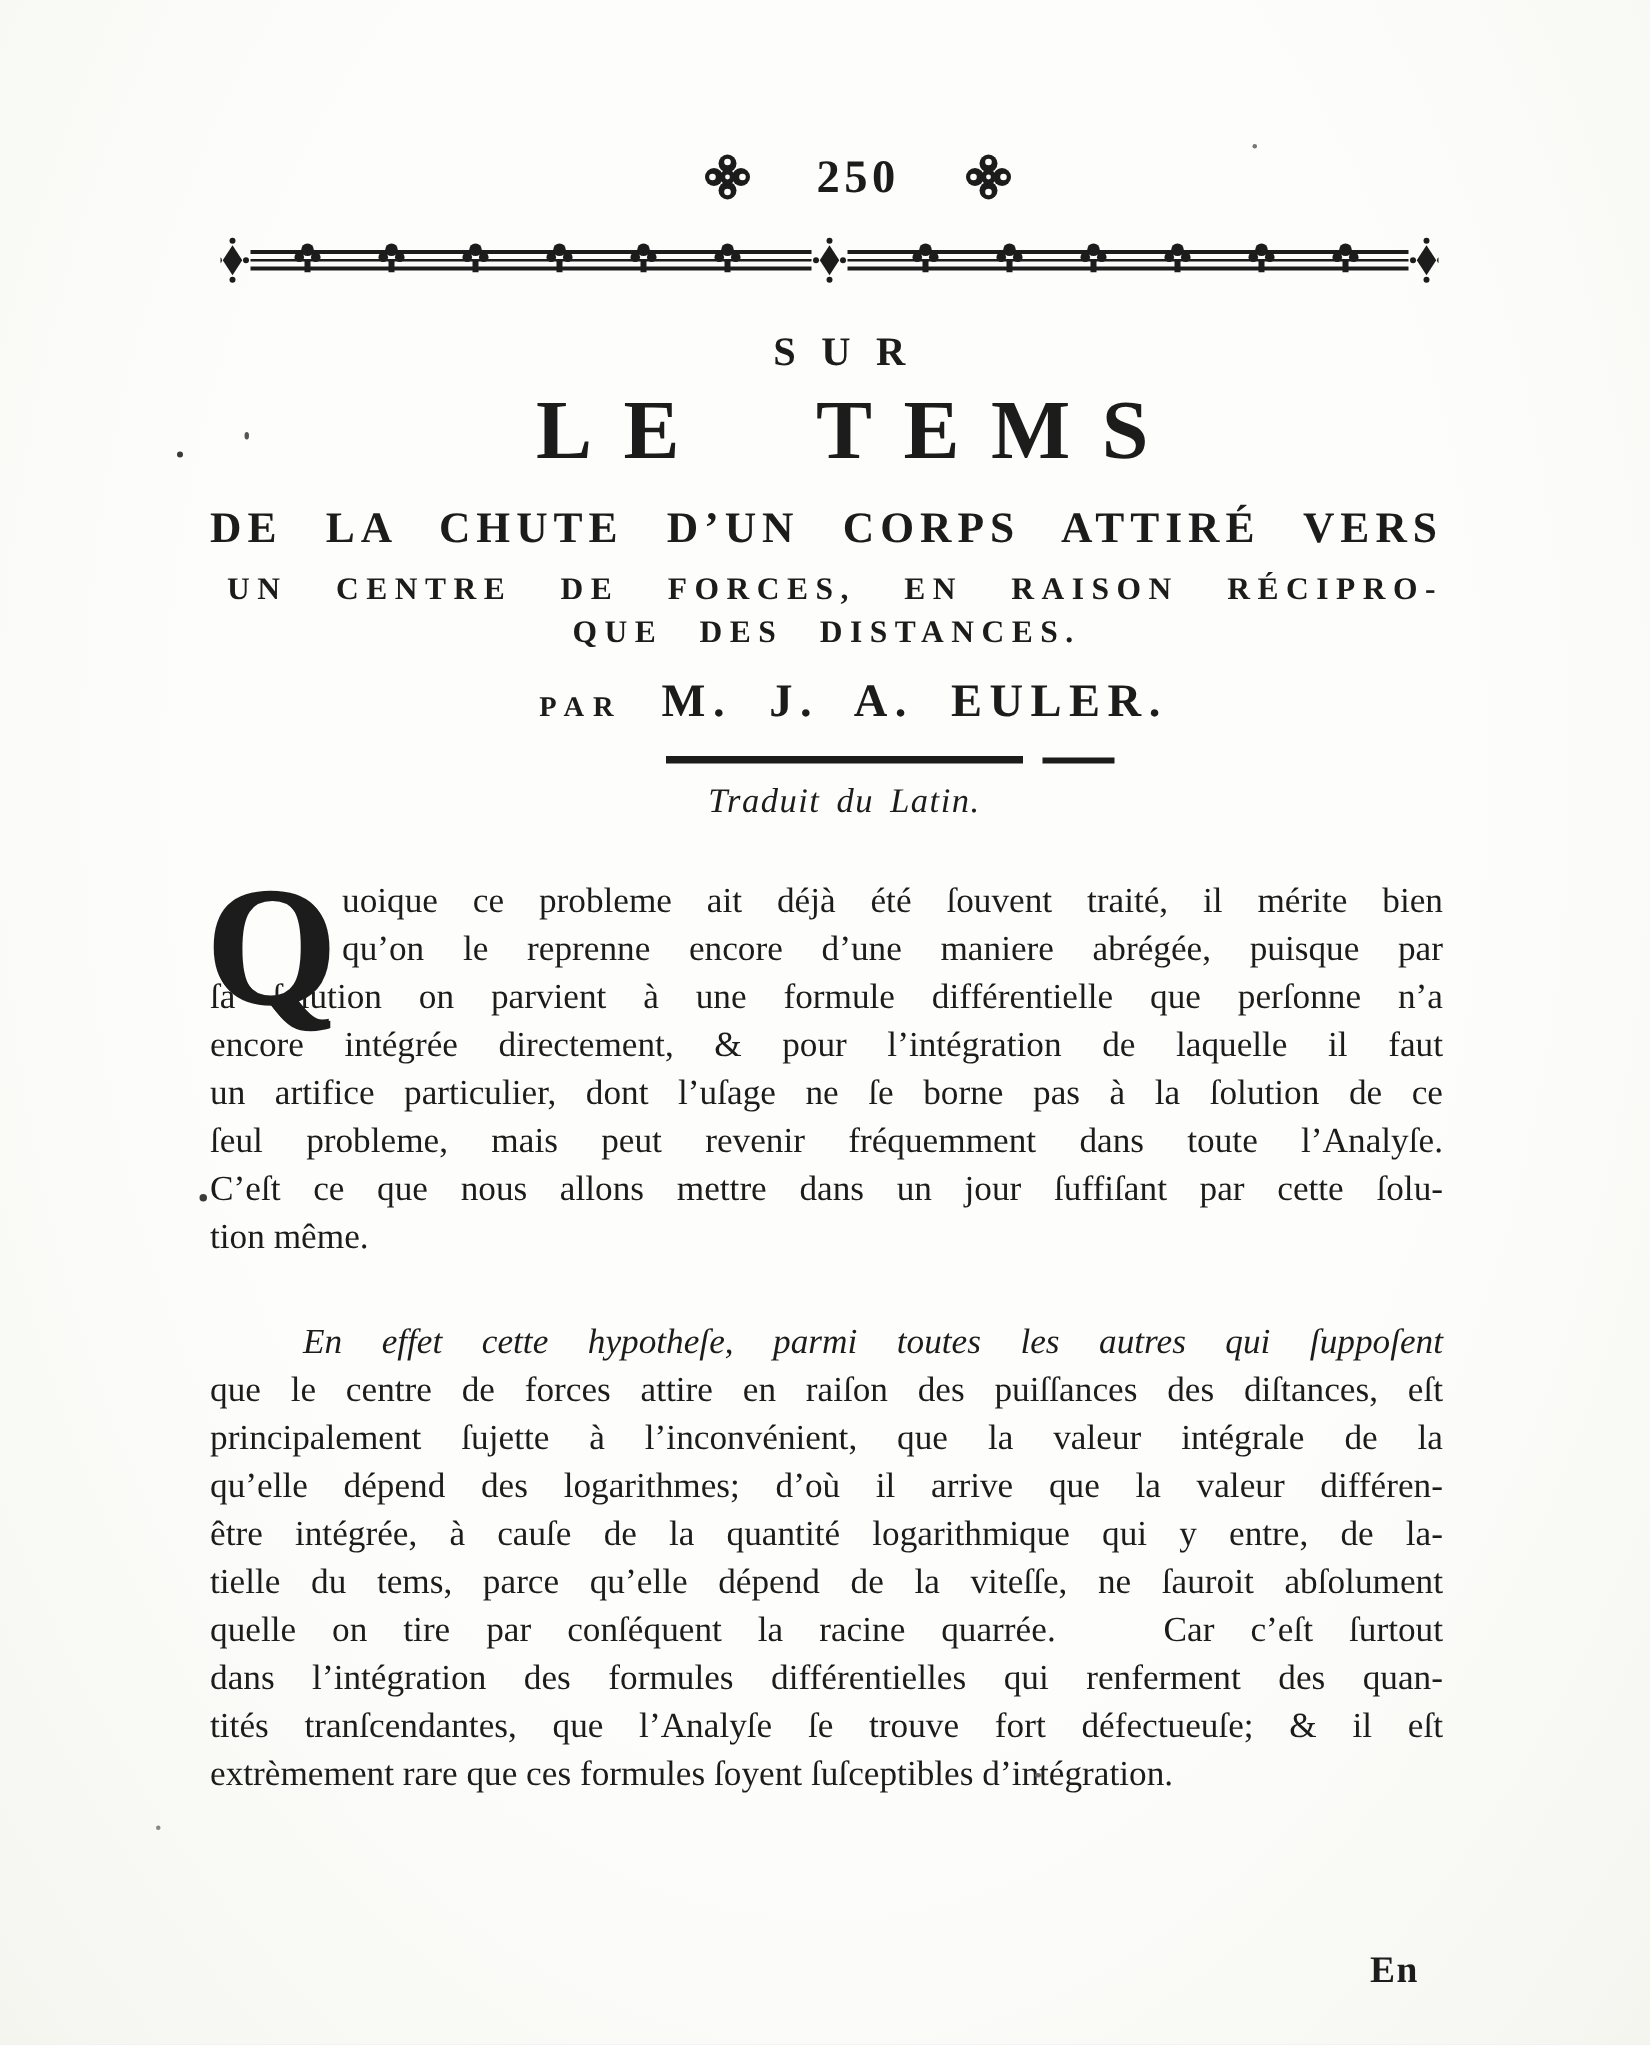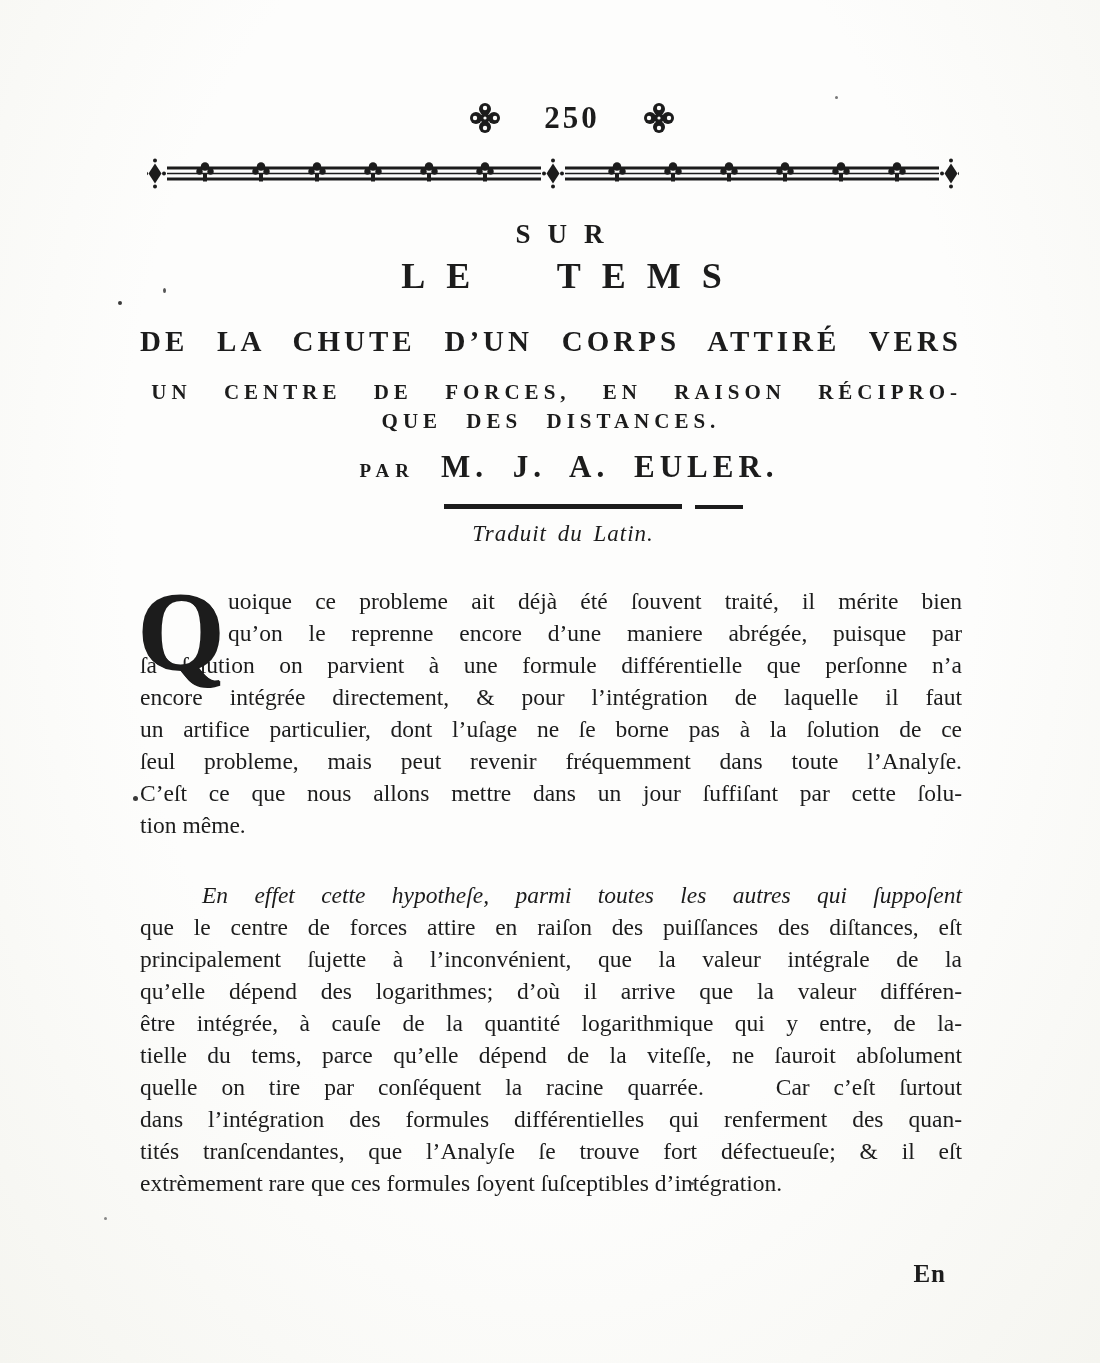--- a/index.html
+++ b/index.html
@@ -20,22 +20,22 @@
   }
   .page-number{
     font-size:31px;letter-spacing:3px;font-weight:600;
   }
   .rosette{display:block;}
   
   .ornament-rule{position:absolute;top:157px;left:147px;width:812px;height:34px;}
   
   .tblock{position:absolute;left:140px;width:822px;text-align:center;}
   .kicker{top:219px;font-size:27px;letter-spacing:17px;padding-left:17px;font-weight:700;}
-  .main-title{top:255px;font-size:36px;font-weight:bold;letter-spacing:21px;word-spacing:36px;padding-left:21px;}
-  .sub1{top:325px;font-size:29px;letter-spacing:4px;word-spacing:8px;font-weight:600;
+  .main-title{top:255px;font-size:56px;font-weight:bold;letter-spacing:21px;word-spacing:36px;padding-left:21px;}
+  .sub1{top:336px;font-size:29px;letter-spacing:4px;word-spacing:8px;font-weight:600;
         text-align:justify;text-align-last:justify;}
   .sub2{top:380px;font-size:21px;letter-spacing:5px;word-spacing:22px;font-weight:600;text-align:right;}
   .sub3{top:409px;font-size:21px;letter-spacing:5px;word-spacing:14px;font-weight:600;}
   .byline{top:449px;font-size:31px;letter-spacing:5px;word-spacing:12px;font-weight:600;transform:translateX(18px);}
   .byline-prefix{font-size:19px;letter-spacing:6px;margin-right:26px;font-weight:700;}
   .byline-rule{position:absolute;top:504px;left:140px;width:822px;
                display:flex;justify-content:center;gap:13px;transform:translateX(42px);}
   .byline-rule .seg-long{width:238px;height:5px;background:#1c1c1c;}
   .byline-rule .seg-short{width:48px;height:4px;background:#1c1c1c;margin-top:1px;}
   .traduit{top:521px;font-size:23px;font-style:italic;letter-spacing:1px;word-spacing:4px;transform:translateX(12px);}
@@ -49,21 +49,21 @@
   .l{text-align:justify;text-align-last:justify;}
   .l.last{text-align-last:left;}
   .l.dc-indent{padding-left:88px;}
   .l.p2-indent{padding-left:62px;font-style:italic;}
   .dropcap{
     position:absolute;top:-10px;left:-3px;
     font-size:112px;line-height:1;font-weight:bold;
     text-shadow:1px 1px 0 #1c1c1c;
   }
   .catchword{
-    position:absolute;top:1260px;left:140px;width:806px;
+    position:absolute;top:1300px;left:140px;width:806px;
     text-align:right;font-size:25px;font-weight:bold;letter-spacing:1px;
   }
   
   .speck{position:absolute;border-radius:50%;background:#3a3a3a;}
   .sp1{left:118px;top:301px;width:4px;height:4px;}
   .sp2{left:133px;top:796px;width:5px;height:5px;}
   .sp3{left:163px;top:288px;width:3px;height:5px;background:#555;}
   .sp4{left:690px;top:1182px;width:4px;height:3px;background:#666;}
   .sp5{left:835px;top:96px;width:3px;height:3px;background:#777;}
   .sp6{left:104px;top:1217px;width:3px;height:3px;background:#888;}

